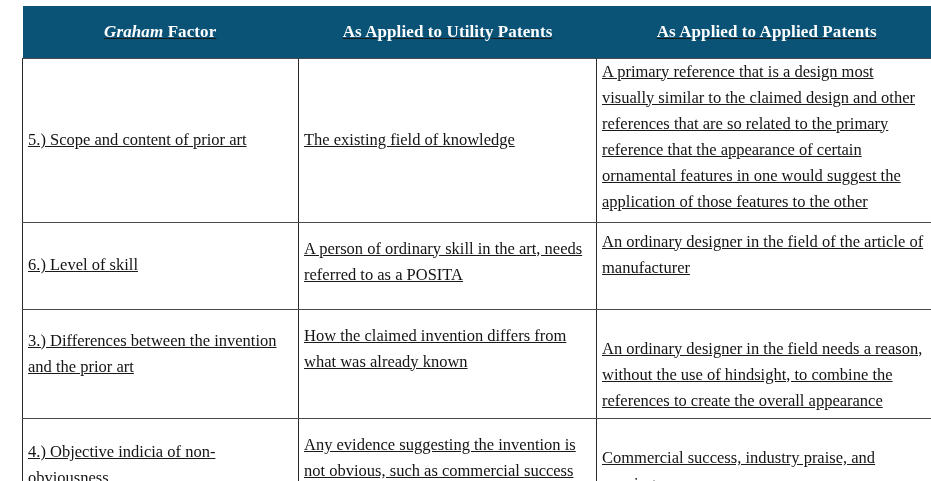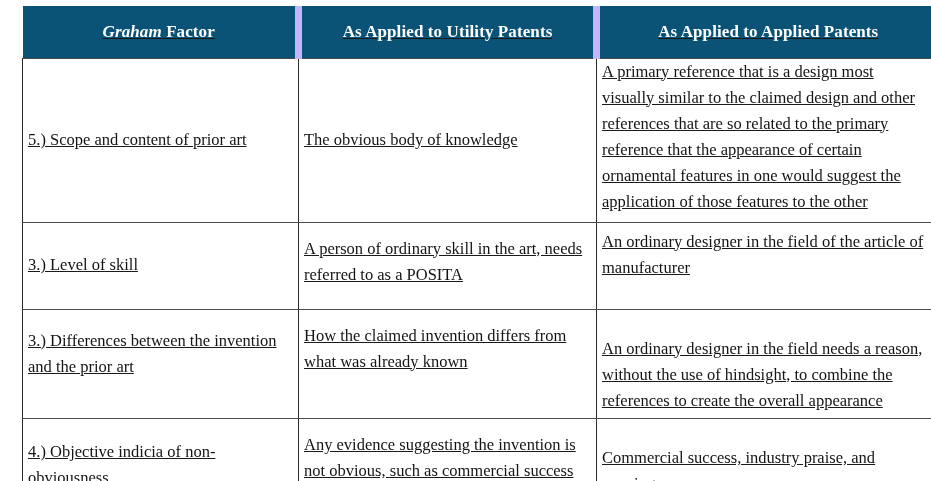--- a/index.html
+++ b/index.html
@@ -39,21 +39,21 @@
   thead th {
     background: #0a5276;
     color: #ffffff;
     font-weight: bold;
     font-size: 17px;
     text-align: center;
     vertical-align: middle;
     height: 52px;
     padding: 4px 8px;
     border-right: 1px solid #0a5276;
-    border-left: 7px solid #c4b5fd;
+    border-left: 1px solid #c4b5fd;
     box-sizing: border-box;
     letter-spacing: 0.1px;
   }
   thead th:first-child { border-left: none; }
   thead th:last-child { border-right: none; }
 
   thead th .emph {
     font-style: italic;
   }
 
@@ -132,25 +132,25 @@
     <thead>
       <tr>
         <th><span class="emph">Graham</span><span> Factor</span></th>
         <th>As Applied to Utility Patents</th>
         <th>As Applied to Applied Patents</th>
       </tr>
     </thead>
     <tbody>
       <tr class="r1">
         <td class="c1cell col-wide">5.) Scope and content of prior art</td>
-        <td class="c2cell col-wide">The obvious body of knowledge</td>
+        <td class="c2cell col-wide">The existing field of knowledge</td>
         <td class="c3cell col-wide">A primary reference that is a design most visually similar to the claimed design and other references that are so related to the primary reference that the appearance of certain ornamental features in one would suggest the application of those features to the other</td>
       </tr>
       <tr class="r2">
-        <td class="c1cell col-wide">3.) Level of skill</td>
+        <td class="c1cell col-wide">6.) Level of skill</td>
         <td class="c2cell col-wide">A person of ordinary skill in the art, needs referred to as a POSITA</td>
         <td class="c3cell col-wide">An ordinary designer in the field of the article of manufacturer</td>
       </tr>
       <tr class="r3">
         <td class="c1cell col-wide">3.) Differences between the invention and the prior art</td>
         <td class="c2cell col-wide">How the claimed invention differs from what was already known</td>
         <td class="c3cell col-wide">An ordinary designer in the field needs a reason, without the use of hindsight, to combine the references to create the overall appearance</td>
       </tr>
       <tr class="r4">
         <td class="c1cell col-wide">4.) Objective indicia of non-obviousness</td>

